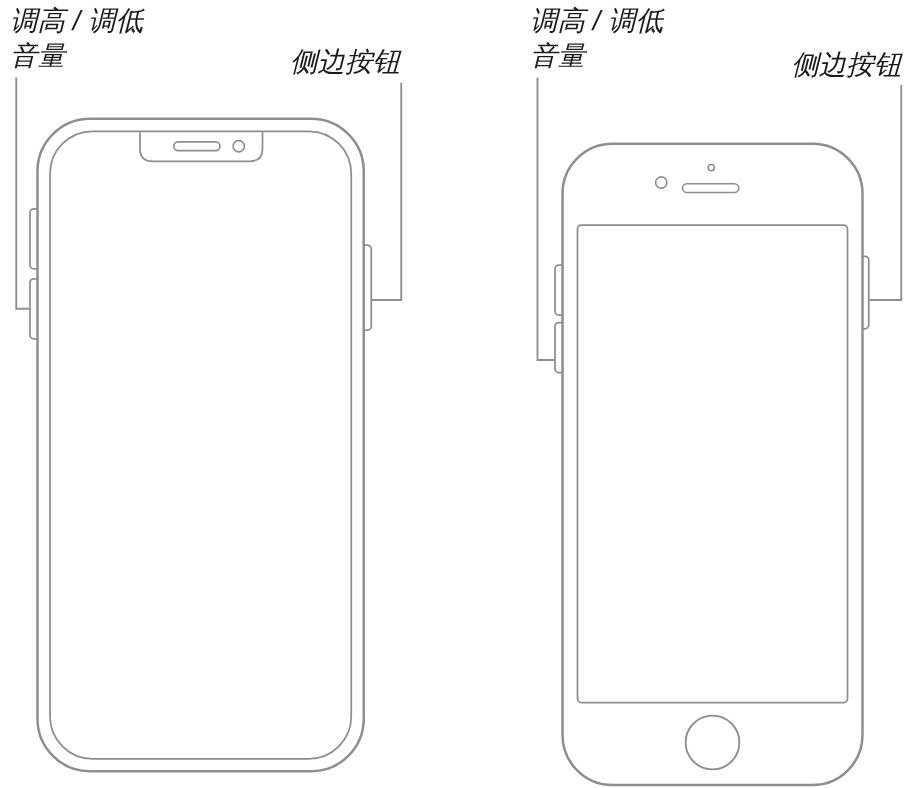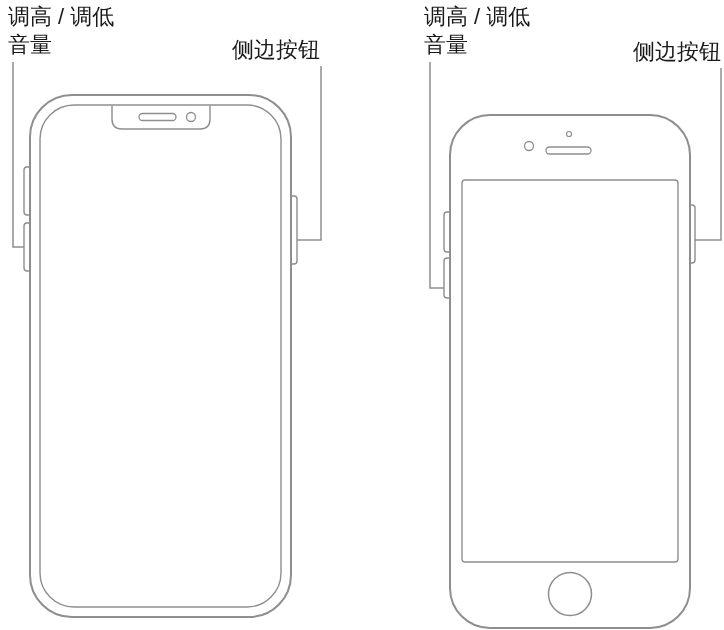--- a/index.html
+++ b/index.html
@@ -3,20 +3,21 @@
 <meta charset="utf-8">
 <style>
   html, body { margin: 0; padding: 0; background: #ffffff; }
   .page {
     position: relative;
     width: 724px;
     height: 630px;
     background: #ffffff;
     overflow: hidden;
     font-family: "Liberation Sans", "DejaVu Sans", sans-serif;
+    font-style: italic;
   }
   .diagram-svg {
     position: absolute;
     left: 0; top: 0;
     width: 724px; height: 630px;
   }
   .label {
     position: absolute;
     font-size: 22px;
     line-height: 28px;

